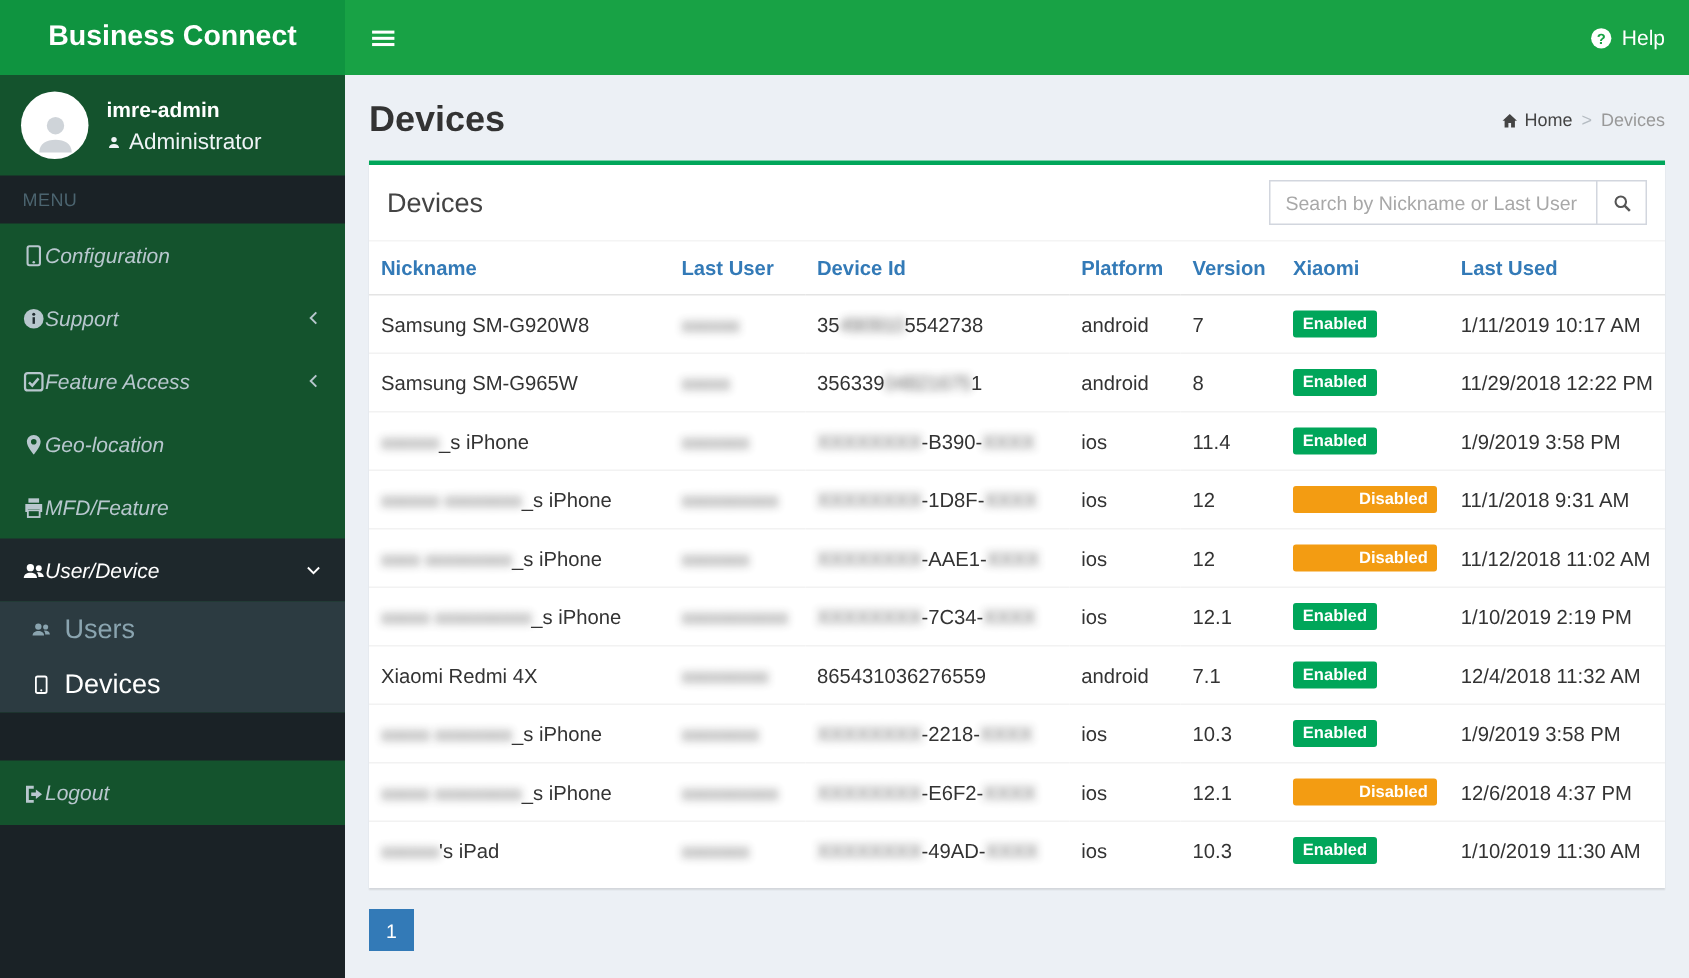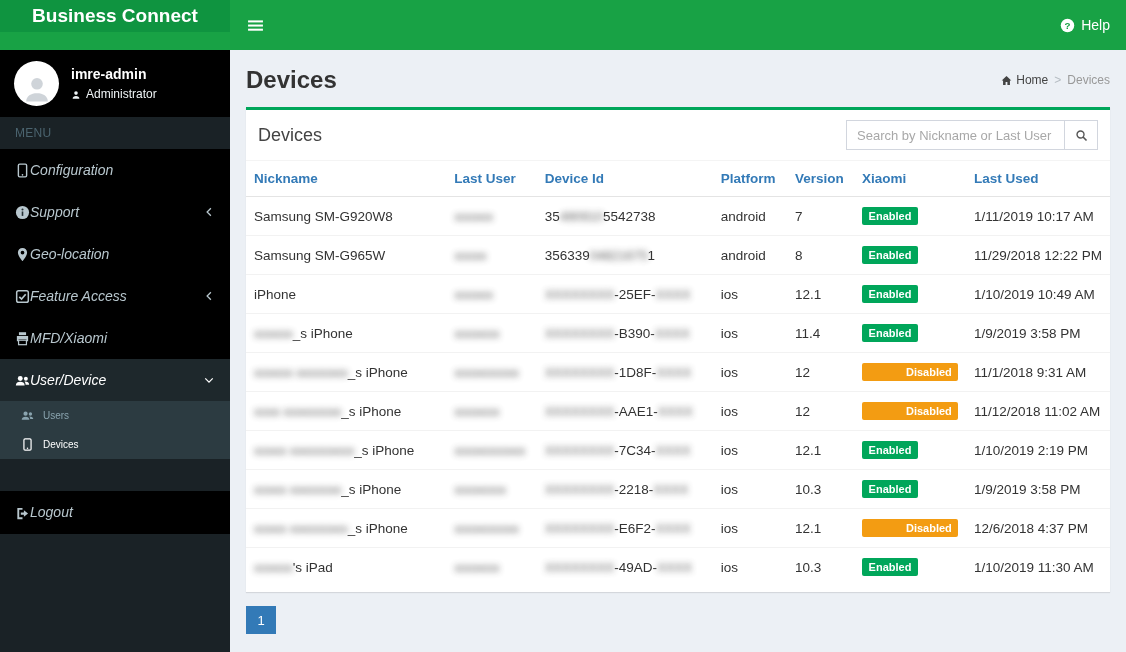--- a/index.html
+++ b/index.html
@@ -6,44 +6,44 @@
   html, body { margin:0; padding:0; }
   body {
     width:1126px; height:652px; overflow:hidden;
     font-family:"Liberation Sans","DejaVu Sans",sans-serif;
     font-size:14px; color:#333; background:#ecf0f5; position:relative;
   }
   .icon { display:inline-block; width:14px; height:14px; vertical-align:middle; flex:none; }
 
   
   .top-header { position:absolute; top:0; left:0; width:1126px; height:50px; display:flex; background:var(--green,#18a245); z-index:10; }
-  .brand { width:230px; height:32px; background:var(--green-dark,#0f9440); color:#fff; font-size:19px; font-weight:bold; display:flex; align-items:center; justify-content:center; cursor:pointer; }
+  .brand { width:230px; height:50px; background:var(--green-dark,#0f9440); color:#fff; font-size:19px; font-weight:bold; display:flex; align-items:center; justify-content:center; cursor:pointer; }
   .navbar { flex:1; display:flex; align-items:center; justify-content:space-between; color:#fff; }
   .hamburger { background:none; border:none; color:#fff; padding:0 17px; height:50px; cursor:pointer; }
   .hamburger .icon { width:17px; height:17px; }
   .help { display:flex; align-items:center; gap:6px; padding:0 16px; font-size:14px; cursor:pointer; height:50px; }
   .help .icon { width:15px; height:15px; }
 
   
-  .sidebar { position:absolute; top:50px; left:0; width:230px; height:602px; background:#000000; display:flex; flex-direction:column; }
+  .sidebar { position:absolute; top:50px; left:0; width:230px; height:602px; background:#14532d; display:flex; flex-direction:column; }
   .user-panel { display:flex; align-items:center; gap:12px; padding:11px 14px; }
   .avatar { width:45px; height:45px; border-radius:50%; background:#fff; display:flex; align-items:flex-end; justify-content:center; overflow:hidden; }
   .avatar .icon { width:32px; height:32px; color:#cfd4d9; }
   .user-name { color:#fff; font-weight:bold; font-size:14px; margin-bottom:5px; }
-  .user-role { color:#eef3f5; font-size:12px; display:flex; align-items:flex-start; gap:5px; }
+  .user-role { color:#eef3f5; font-size:15px; display:flex; align-items:flex-start; gap:5px; }
   .icon.role-ic { width:10px; height:10px; color:#eef3f5; }
   .menu-header { background:#1a2226; color:#4b646f; font-size:12px; padding:9px 15px; letter-spacing:.3px; }
   .sidebar-menu { list-style:none; margin:0; padding:0; }
   .menu-item { display:flex; align-items:center; padding:13px 15px; color:#b8c7ce; font-size:14px; cursor:pointer;font-style:italic; }
   .menu-item .icon { width:15px; height:15px; }
   .menu-item .mi-label { flex:1; }
   .menu-item .icon.chev { width:12px; height:12px; }
   .menu-item.active { background:#1e282c; color:#fff; }
   .treeview { list-style:none; margin:0; padding:0; background:#2c3b41; }
-  .tree-item { display:flex; align-items:center; gap:9px; padding:8px 15px 8px 21px; color:#8aa4af; font-size:10px; cursor:pointer; }
+  .tree-item { display:flex; align-items:center; gap:9px; padding:8px 15px 8px 21px; color:#8aa4af; font-size:18px; cursor:pointer; }
   .tree-item .icon { width:13px; height:13px; }
   .tree-item.active { color:#fff; }
   .sidebar-gap { height:32px; background:#1a2226; }
   .sidebar-filler { flex:1; background:#1a2226; }
 
   
   .content { position:absolute; left:230px; top:50px; width:896px; height:602px; background:#ecf0f5; padding:14px 16px; overflow:hidden; }
   .content-header { display:flex; align-items:center; justify-content:space-between; margin:2px 0 13px; }
   .page-title { font-size:24px; font-weight:600; color:#333; margin:0; }
   .breadcrumb { font-size:12px; display:flex; align-items:center; gap:6px; }
@@ -138,41 +138,41 @@
           <circle cx="8" cy="4.8" r="1.1" fill="#222d32"></circle>
           <rect x="7.15" y="6.9" width="1.7" height="4.7" fill="#222d32"></rect>
         </svg>
         <span class="mi-label">Support</span>
         <svg class="icon chev" viewBox="0 0 16 16" fill="currentColor">
           <path d="M10.5 3 L5.5 8 L10.5 13" fill="none" stroke="currentColor" stroke-width="1.7"></path>
         </svg>
       </li>
       <li class="menu-item">
         <svg class="icon " viewBox="0 0 16 16" fill="currentColor">
-          <path fill-rule="evenodd" d="M8 1 C5.2 1 3.1 3.1 3.1 5.9 C3.1 9.6 8 15 8 15 C8 15 12.9 9.6 12.9 5.9 C12.9 3.1 10.8 1 8 1 Z M8 7.9 A2 2 0 1 1 8 3.9 A2 2 0 0 1 8 7.9 Z"></path>
-        </svg>
-        <span class="mi-label">Geo-location</span>
-      </li>
-      <li class="menu-item">
-        <svg class="icon " viewBox="0 0 16 16" fill="currentColor">
           <rect x="1.8" y="1.8" width="12.4" height="12.4" rx="2" fill="none" stroke="currentColor" stroke-width="1.6"></rect>
           <path d="M4.6 8.4 L7 10.8 L11.4 5.6" fill="none" stroke="currentColor" stroke-width="1.8"></path>
         </svg>
         <span class="mi-label">Feature Access</span>
         <svg class="icon chev" viewBox="0 0 16 16" fill="currentColor">
           <path d="M10.5 3 L5.5 8 L10.5 13" fill="none" stroke="currentColor" stroke-width="1.7"></path>
         </svg>
       </li>
       <li class="menu-item">
         <svg class="icon " viewBox="0 0 16 16" fill="currentColor">
+          <path fill-rule="evenodd" d="M8 1 C5.2 1 3.1 3.1 3.1 5.9 C3.1 9.6 8 15 8 15 C8 15 12.9 9.6 12.9 5.9 C12.9 3.1 10.8 1 8 1 Z M8 7.9 A2 2 0 1 1 8 3.9 A2 2 0 0 1 8 7.9 Z"></path>
+        </svg>
+        <span class="mi-label">Geo-location</span>
+      </li>
+      <li class="menu-item">
+        <svg class="icon " viewBox="0 0 16 16" fill="currentColor">
           <rect x="4.2" y="1.3" width="7.6" height="3.1"></rect>
           <path d="M2 5.3 H14 V11 H12.2 V8.8 H3.8 V11 H2 Z"></path>
           <rect x="3.8" y="9.8" width="8.4" height="4.8" fill="none" stroke="currentColor" stroke-width="1.3"></rect>
         </svg>
-        <span class="mi-label">MFD/Xiaomi</span>
+        <span class="mi-label">MFD/Feature</span>
       </li>
       <li class="menu-item active">
         <svg class="icon " viewBox="0 0 16 16" fill="currentColor">
           <circle cx="5.6" cy="5.8" r="2.6"></circle>
           <path d="M0.9 13.2 C0.9 10.6 3 9.4 5.6 9.4 C8.2 9.4 10.3 10.6 10.3 13.2 Z"></path>
           <circle cx="11.6" cy="6.2" r="2.1"></circle>
           <path d="M10.9 9.1 C13.2 9.2 15.1 10.3 15.1 12.4 L11.3 12.4 C11.3 11 10.9 9.9 10.1 9.3 Z"></path>
         </svg>
         <span class="mi-label">User/Device</span>
         <svg class="icon chev" viewBox="0 0 16 16" fill="currentColor">
@@ -262,29 +262,20 @@
           <tr>
             <td><span>Samsung SM-G965W</span></td>
             <td><span class="redacted">xxxxx</span></td>
             <td><span>356339</span><span class="redacted">04821675</span><span>1</span></td>
             <td><span>android</span></td>
             <td><span>8</span></td>
             <td><span class="badge enabled">Enabled</span></td>
             <td><span>11/29/2018 12:22 PM</span></td>
           </tr>
           <tr>
-            <td><span>iPhone</span></td>
-            <td><span class="redacted">xxxxxx</span></td>
-            <td><span class="redacted">XXXXXXXX</span><span>-25EF-</span><span class="redacted">XXXX</span></td>
-            <td><span>ios</span></td>
-            <td><span>12.1</span></td>
-            <td><span class="badge enabled">Enabled</span></td>
-            <td><span>1/10/2019 10:49 AM</span></td>
-          </tr>
-          <tr>
             <td><span class="redacted">xxxxxx</span><span>_s iPhone</span></td>
             <td><span class="redacted">xxxxxxx</span></td>
             <td><span class="redacted">XXXXXXXX</span><span>-B390-</span><span class="redacted">XXXX</span></td>
             <td><span>ios</span></td>
             <td><span>11.4</span></td>
             <td><span class="badge enabled">Enabled</span></td>
             <td><span>1/9/2019 3:58 PM</span></td>
           </tr>
           <tr>
             <td><span class="redacted">xxxxxx xxxxxxxx</span><span>_s iPhone</span></td>
@@ -305,20 +296,29 @@
             <td><span>11/12/2018 11:02 AM</span></td>
           </tr>
           <tr>
             <td><span class="redacted">xxxxx xxxxxxxxxx</span><span>_s iPhone</span></td>
             <td><span class="redacted">xxxxxxxxxxx</span></td>
             <td><span class="redacted">XXXXXXXX</span><span>-7C34-</span><span class="redacted">XXXX</span></td>
             <td><span>ios</span></td>
             <td><span>12.1</span></td>
             <td><span class="badge enabled">Enabled</span></td>
             <td><span>1/10/2019 2:19 PM</span></td>
+          </tr>
+          <tr>
+            <td><span>Xiaomi Redmi 4X</span></td>
+            <td><span class="redacted">xxxxxxxxx</span></td>
+            <td><span>865431036276559</span></td>
+            <td><span>android</span></td>
+            <td><span>7.1</span></td>
+            <td><span class="badge enabled">Enabled</span></td>
+            <td><span>12/4/2018 11:32 AM</span></td>
           </tr>
           <tr>
             <td><span class="redacted">xxxxx xxxxxxxx</span><span>_s iPhone</span></td>
             <td><span class="redacted">xxxxxxxx</span></td>
             <td><span class="redacted">XXXXXXXX</span><span>-2218-</span><span class="redacted">XXXX</span></td>
             <td><span>ios</span></td>
             <td><span>10.3</span></td>
             <td><span class="badge enabled">Enabled</span></td>
             <td><span>1/9/2019 3:58 PM</span></td>
           </tr>

